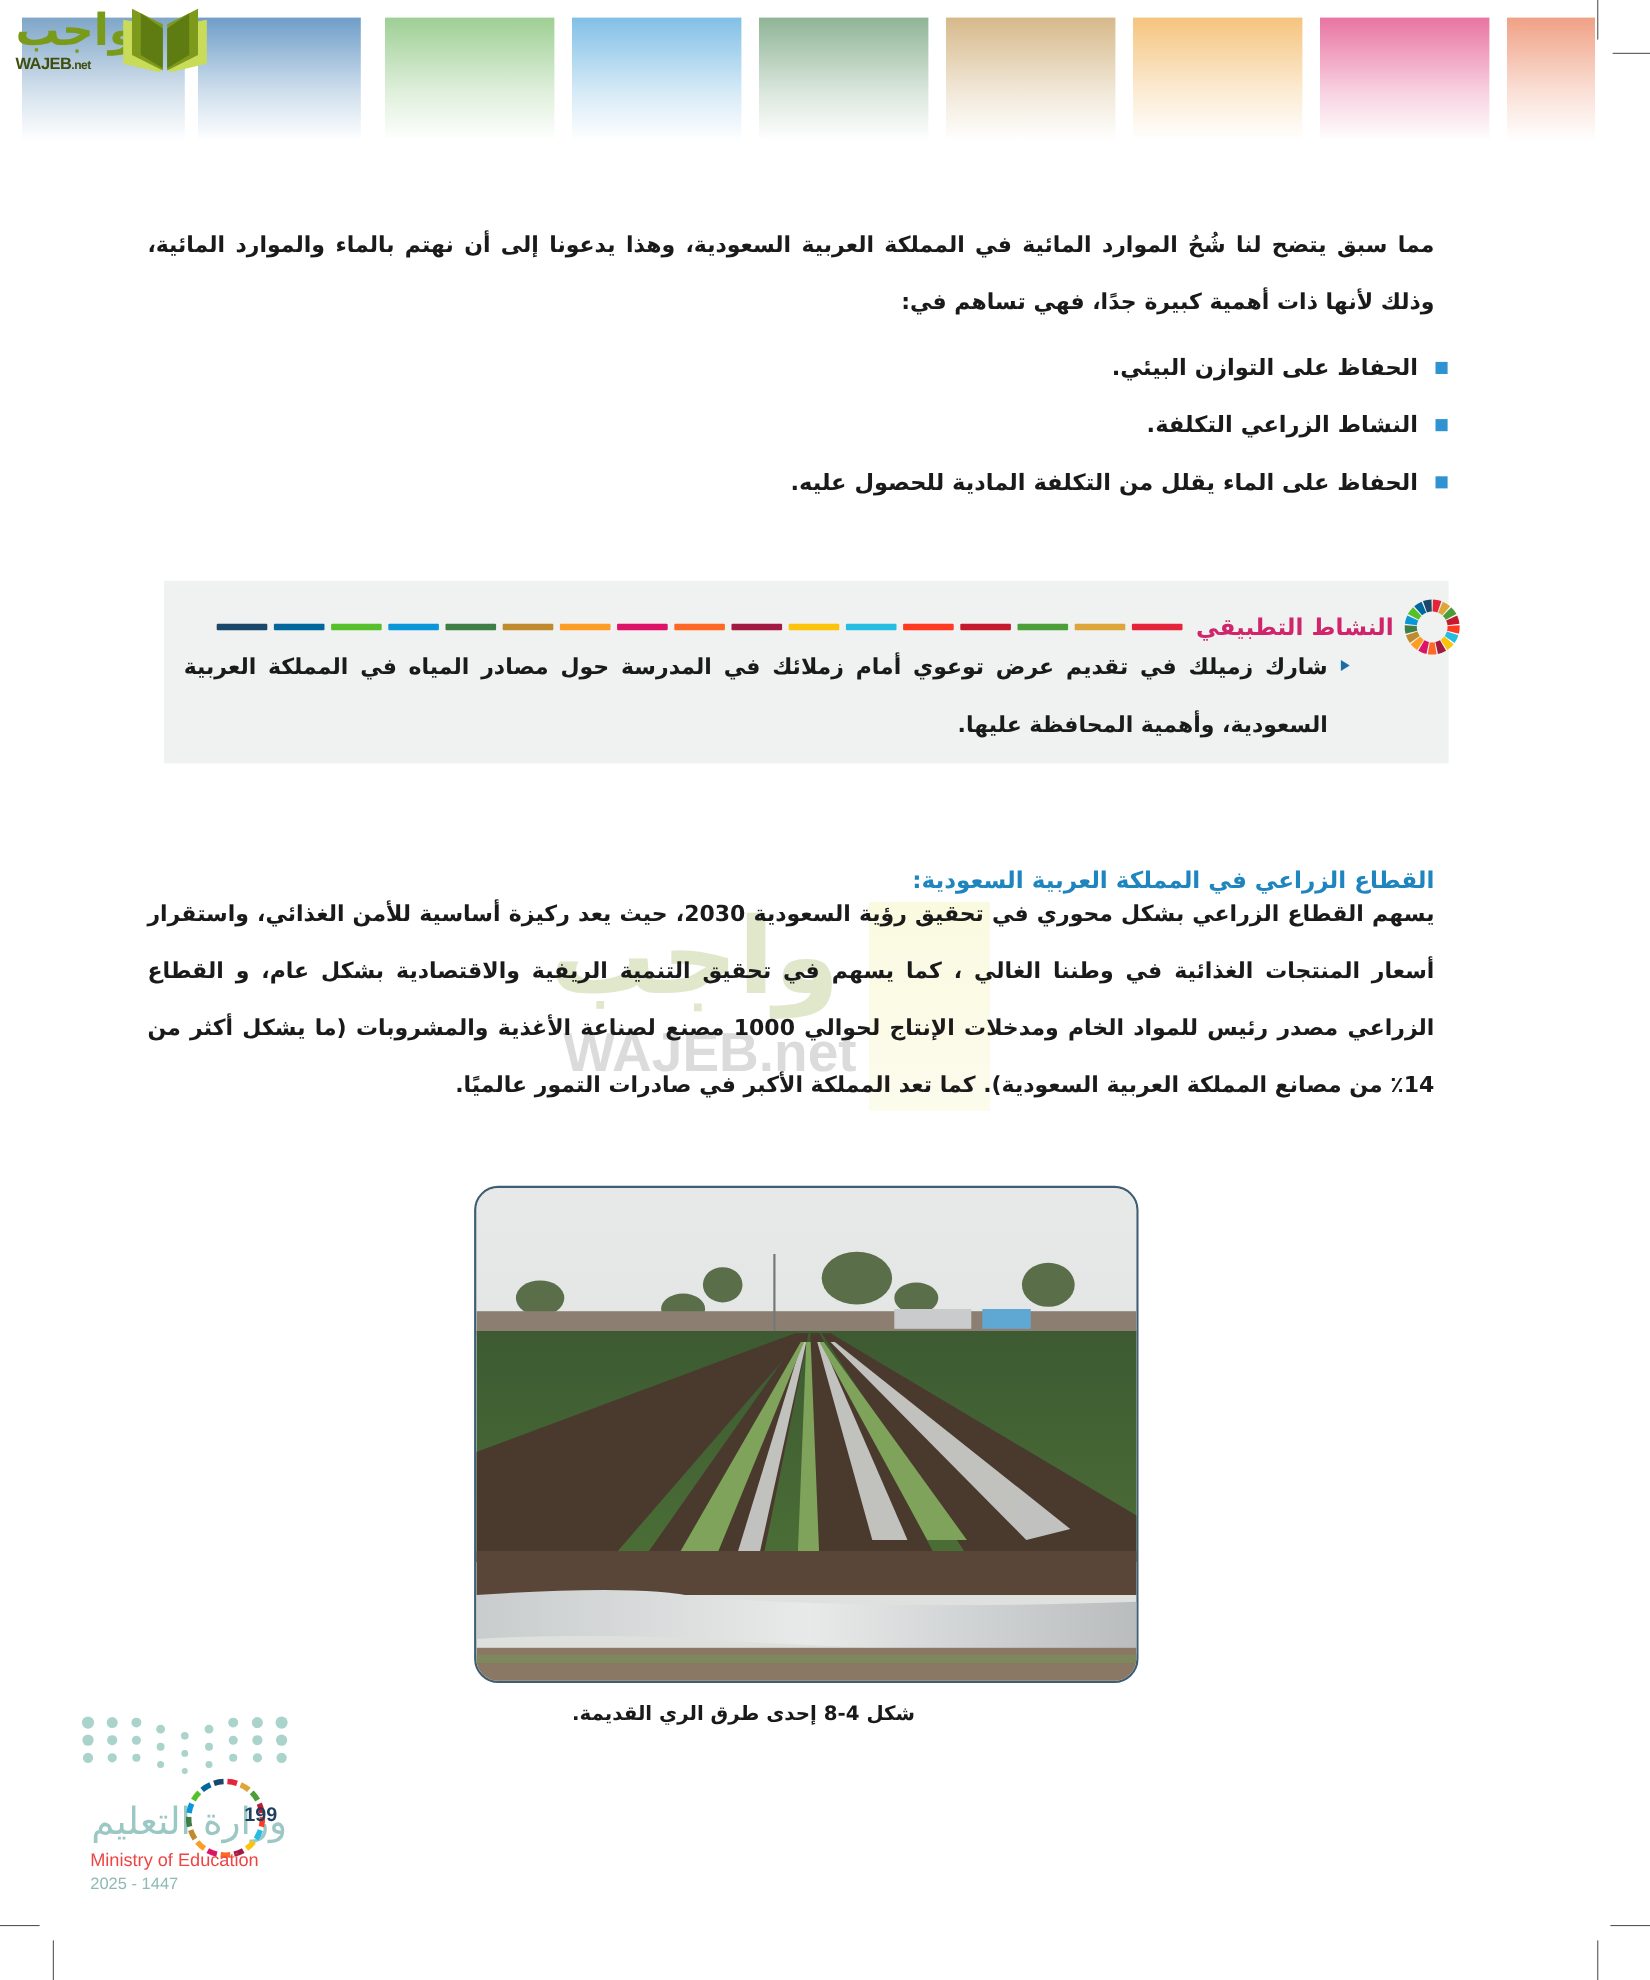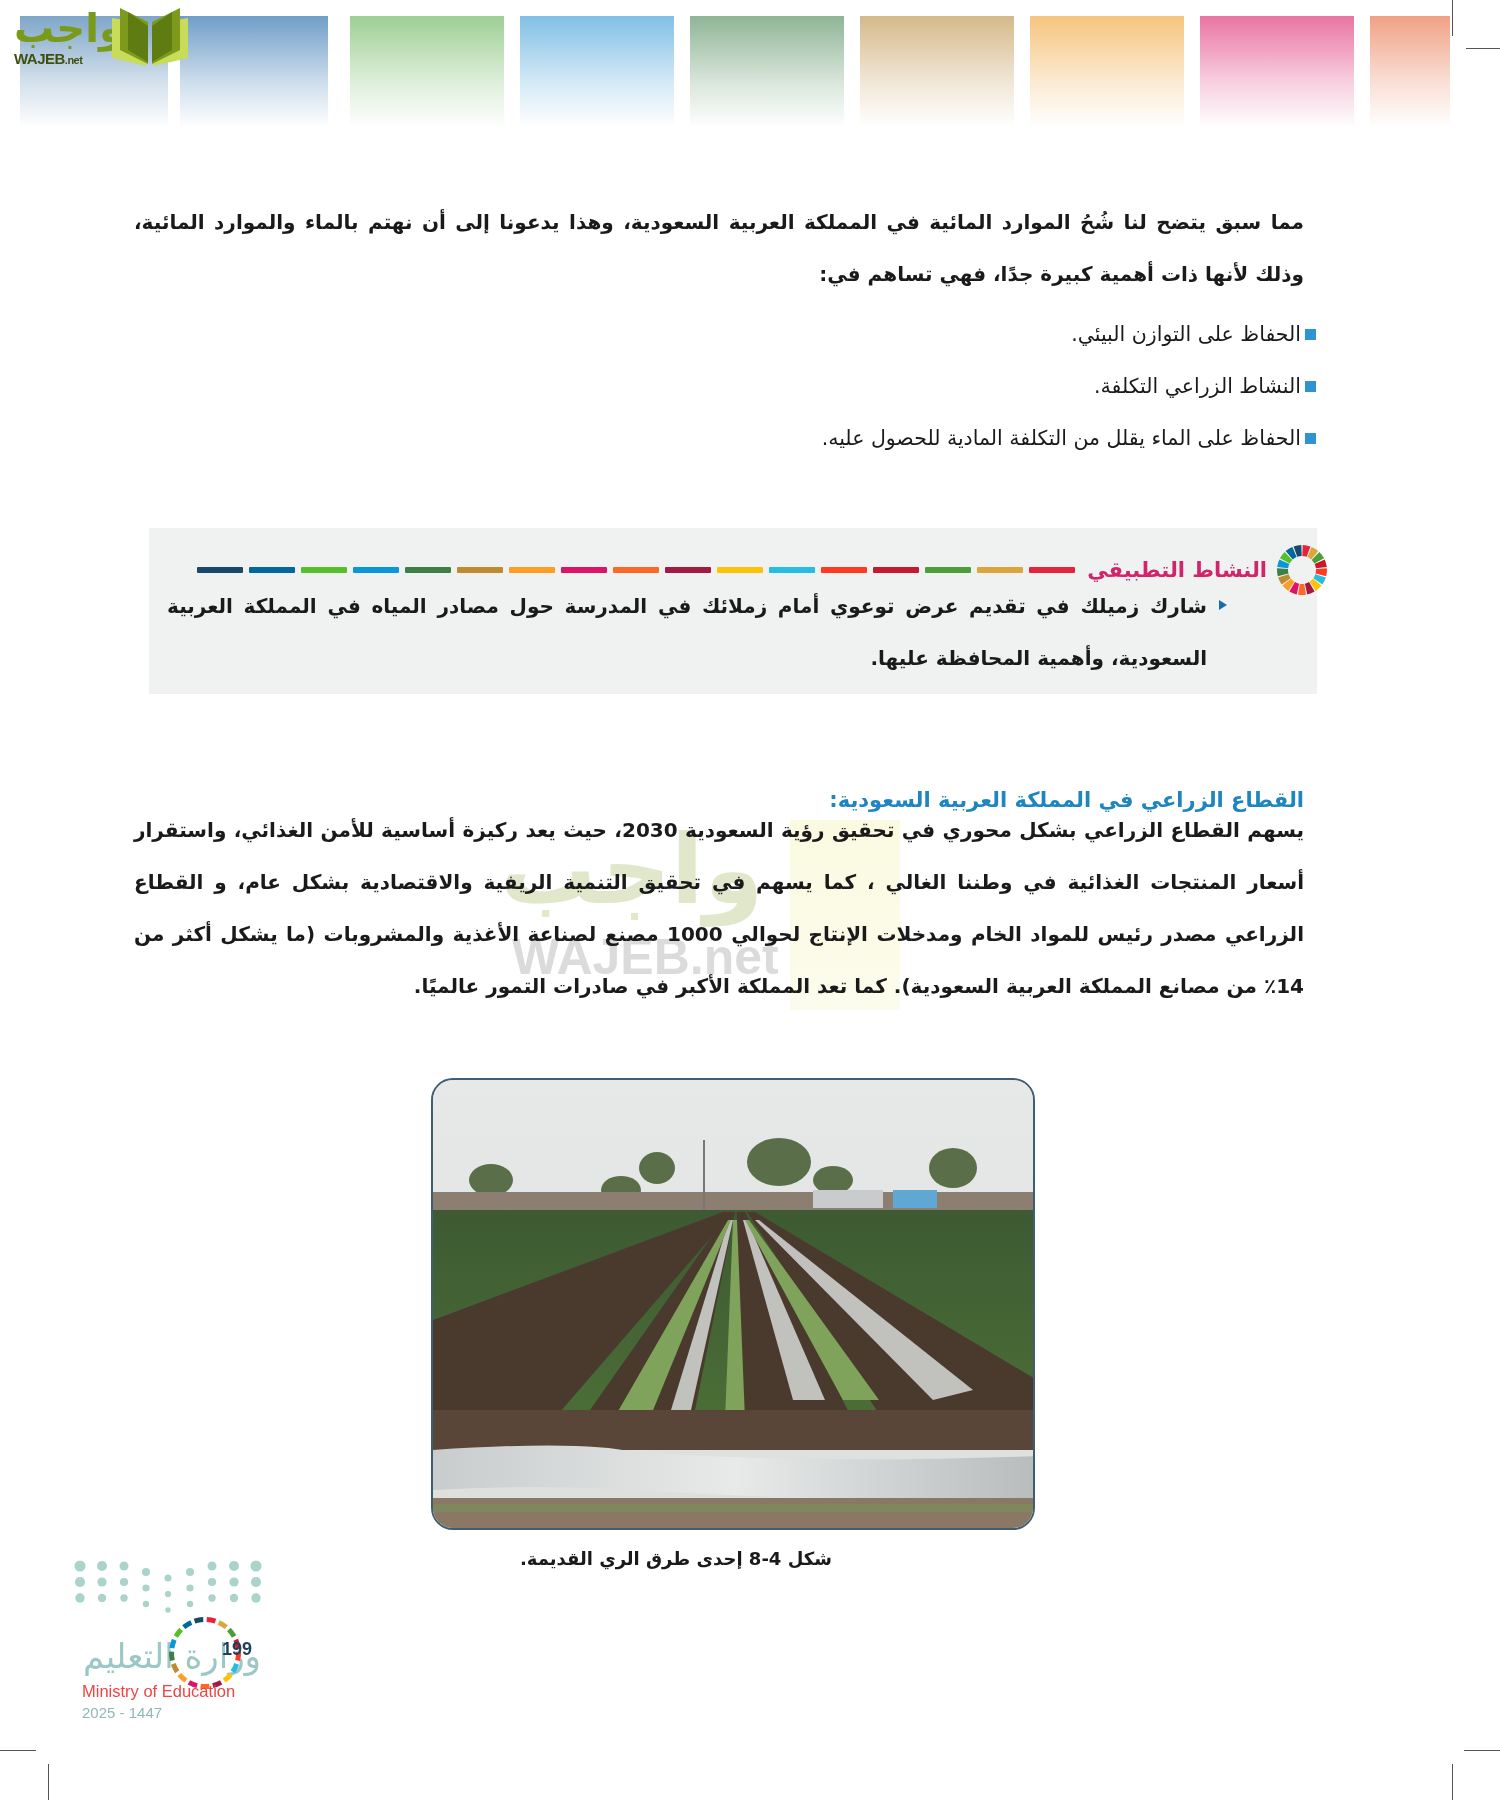--- a/index.html
+++ b/index.html
@@ -16,21 +16,21 @@
   
   .logo { position: absolute; top: 4px; left: 6px; width: 190px; height: 66px; }
   .logo-ar { position: absolute; left: 8px; top: 2px; font-size: 40px; font-weight: bold; color: #7a9a1a; direction: rtl; line-height: 44px; font-family: "DejaVu Sans", sans-serif; }
   .logo-en { position: absolute; left: 8px; top: 46px; font-size: 15px; font-weight: bold; color: #3f4f10; font-family: "Liberation Sans", sans-serif; letter-spacing: -0.5px; }
   .logo-en small { font-size: 11px; }
   .logo-book { position: absolute; left: 100px; top: 0px; }
   .para { position: absolute; right: 196px; width: 1170px; font-weight: bold; font-size: 20px; line-height: 52px; text-align: justify; text-align-last: right; direction: rtl; }
   .para-top { top: 196px; }
 
   .bullets { position: absolute; top: 308px; right: 184px; width: 900px; direction: rtl; list-style: none; }
-  .bullets li { height: 52px; line-height: 52px; font-size: 20.5px; font-weight: normal; display: flex; align-items: center; }
+  .bullets li { height: 52px; line-height: 52px; font-size: 20.5px; font-weight: bold; display: flex; align-items: center; gap: 12px; }
   .bullet-sq { width: 11px; height: 11px; background: #2f93d1; flex: 0 0 11px; margin-left: 4px; }
 
   
   .activity { position: absolute; top: 528px; left: 149px; width: 1168px; height: 166px; background: #f0f1f1; }
   .act-head { position: absolute; top: 18px; right: 0; left: 18px; height: 48px; display: flex; flex-direction: row-reverse; align-items: center; }
   .sdg-wheel { width: 54px; height: 54px; margin-right: -12px; margin-left: 8px; }
   .act-title { font-size: 21px; font-weight: bold; color: #d0246b; direction: rtl; margin-left: 12px; white-space: nowrap; text-align: right; }
   .sdg-bars { display: flex; flex-direction: row-reverse; gap: 6px; flex: 1; justify-content: flex-start; }
   .sdg-bar { width: 46px; height: 6px; border-radius: 1px; }
   .act-body { position: absolute; top: 52px; right: 110px; width: 1040px; direction: rtl; font-size: 20px; font-weight: bold; line-height: 52px; text-align: justify; text-align-last: right; }

